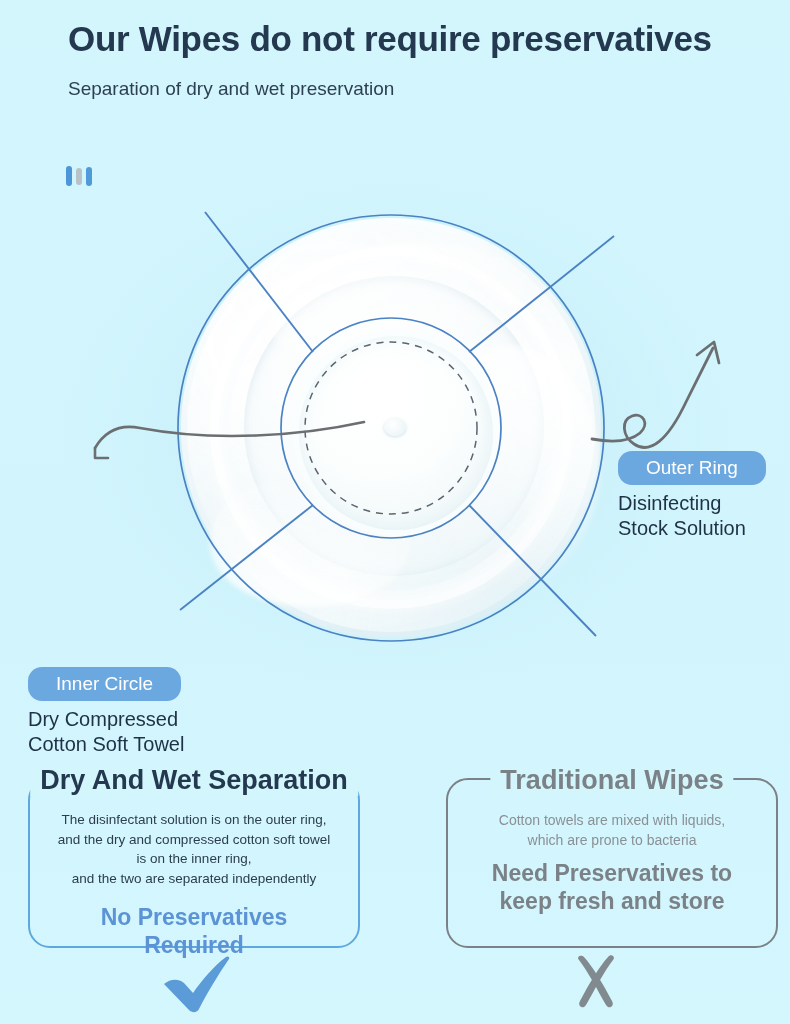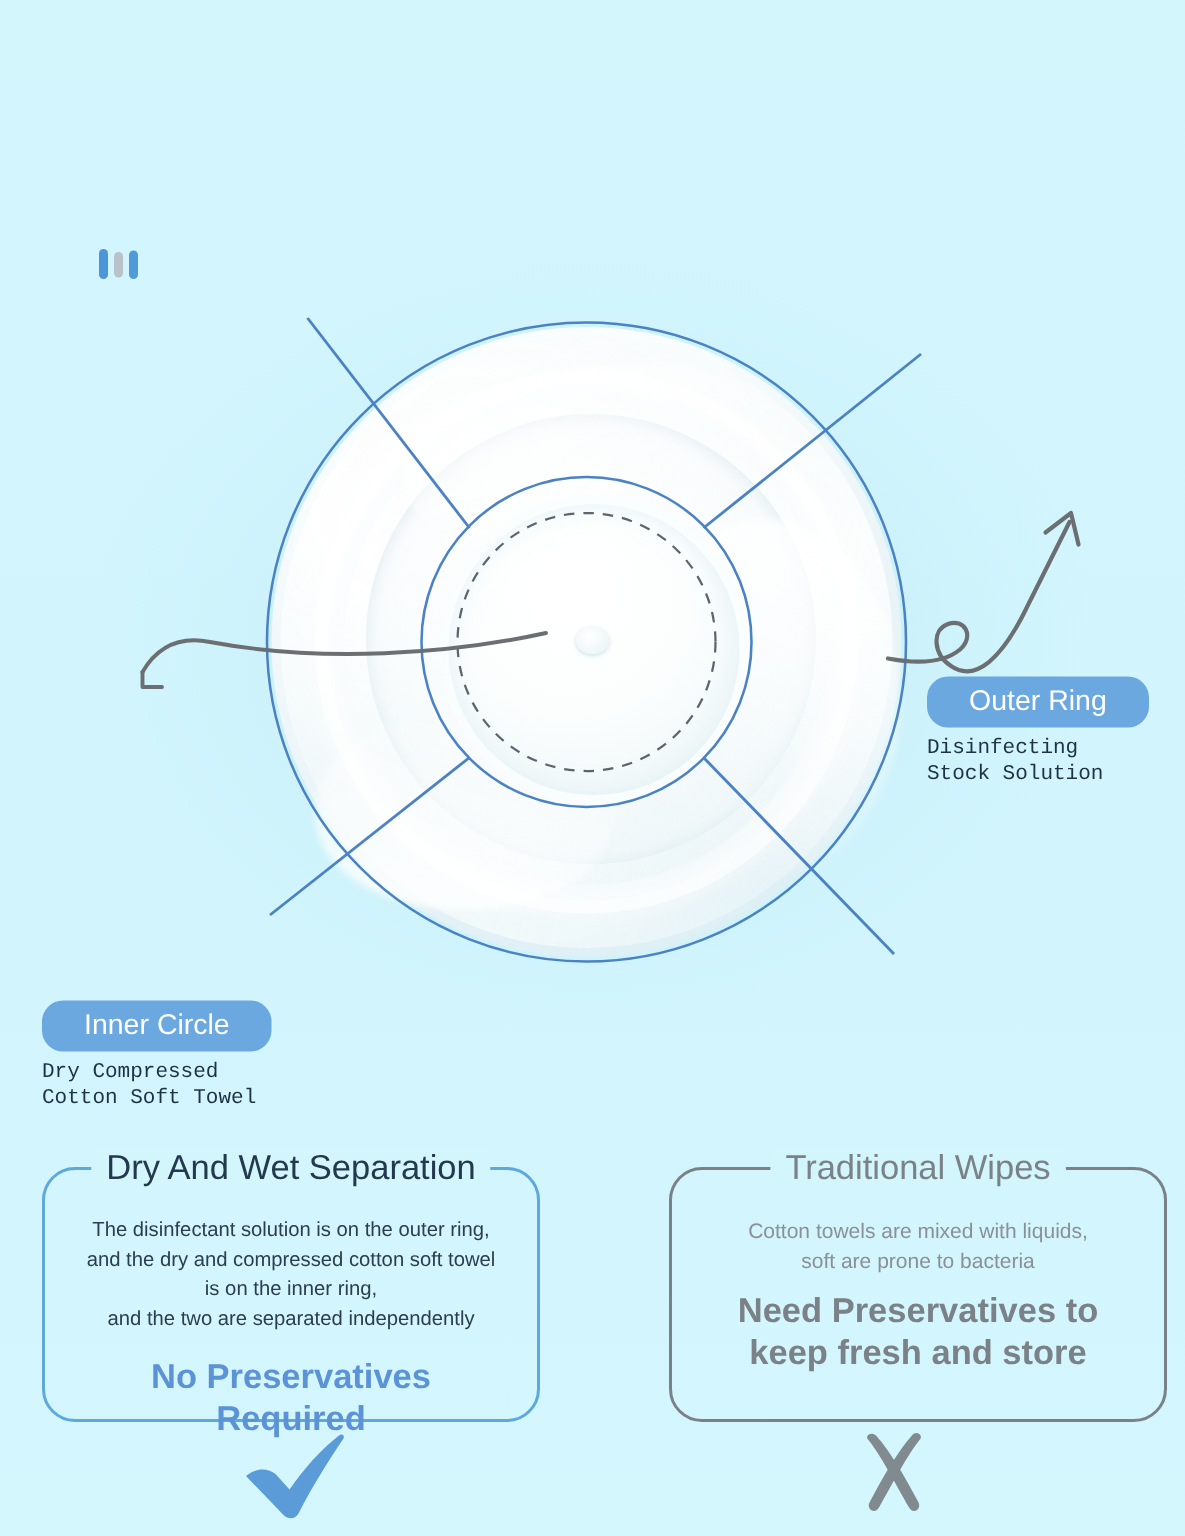--- a/index.html
+++ b/index.html
@@ -191,25 +191,24 @@
     background: #6ca8e0;
     color: #ffffff;
     font-size: 19px;
     line-height: 1;
     padding: 7px 28px 8px;
     border-radius: 14px;
     white-space: nowrap;
   }
   .callout .desc {
     margin-top: 6px;
-    font-size: 14px;
+    font-size: 20px;
     line-height: 1.23;
     color: #1e3146;
     white-space: pre-line;
-    font-family: Liberation Mono, monospace;
   }
 
   .callout-outer { left: 618px; top: 255px; }
   .callout-inner { left: 28px; top: 471px; }
 
   
   .cards {
     position: absolute;
     left: 0;
     top: 762px;
@@ -228,22 +227,22 @@
   .card.left  { left: 28px;  border: 2.5px solid #5ea8dd; }
   .card.right { left: 446px; border: 2.5px solid #7b8287; }
 
   .card-title {
     position: absolute;
     top: -15px;
     left: 50%;
     transform: translateX(-50%);
     background: #d3f6fd;
     padding: 0 10px;
-    font-size: 23px;
-    font-weight: normal;
+    font-size: 27px;
+    font-weight: bold;
     white-space: nowrap;
   }
   .card.left  .card-title { color: #24394f; }
   .card.right .card-title { color: #7b8287; }
 
   .card-body {
     margin-top: 8px;
     font-size: 13.5px;
     line-height: 1.46;
     white-space: pre-line;
@@ -264,20 +263,24 @@
   
   .verdict { position: absolute; top: 192px; }
   .verdict.ok { left: 160px; }
   .verdict.no { left: 570px; }
 </style>
 </head>
 <body>
 
 <div class="page">
 
+  <div class="header">
+    <h1 class="title">Our Wipes do not require preservatives</h1>
+    <p class="subtitle">Separation of dry and wet preservation</p>
+  </div>
 
   <div class="bars">
     <i class="b1"></i>
     <i class="mid"></i>
     <i class="b3"></i>
   </div>
 
   <div class="diagram">
 
     <div class="lid"></div>
@@ -329,21 +332,21 @@
       <div class="card-body">The disinfectant solution is on the outer ring,
 and the dry and compressed cotton soft towel
 is on the inner ring,
 and the two are separated independently</div>
       <div class="card-punch">No Preservatives Required</div>
     </div>
 
     <div class="card right">
       <div class="card-title">Traditional Wipes</div>
       <div class="card-body">Cotton towels are mixed with liquids,
-soft are prone to bacteria</div>
+which are prone to bacteria</div>
       <div class="card-punch">Need Preservatives to
 keep fresh and store</div>
     </div>
 
     <svg class="verdict ok" width="74" height="60" viewBox="0 0 74 60">
       <path d="M 4 30 C 10 25 18 24 24 29 L 33 39 C 42 26 54 12 66 3 C 68 1.5 70 3 69 5 C 58 21 46 41 39 55 C 37 59 32 59 29 56 Z" fill="#5b9bd8"></path>
     </svg>
 
     <svg class="verdict no" width="52" height="60" viewBox="0 0 52 60">
       <path d="M 9 6 C 6 3 11 0 14 3 C 23 13 33 30 42 47 C 45 52 39 56 36 51 C 27 35 17 16 9 6 Z" fill="#808a8f"></path>

